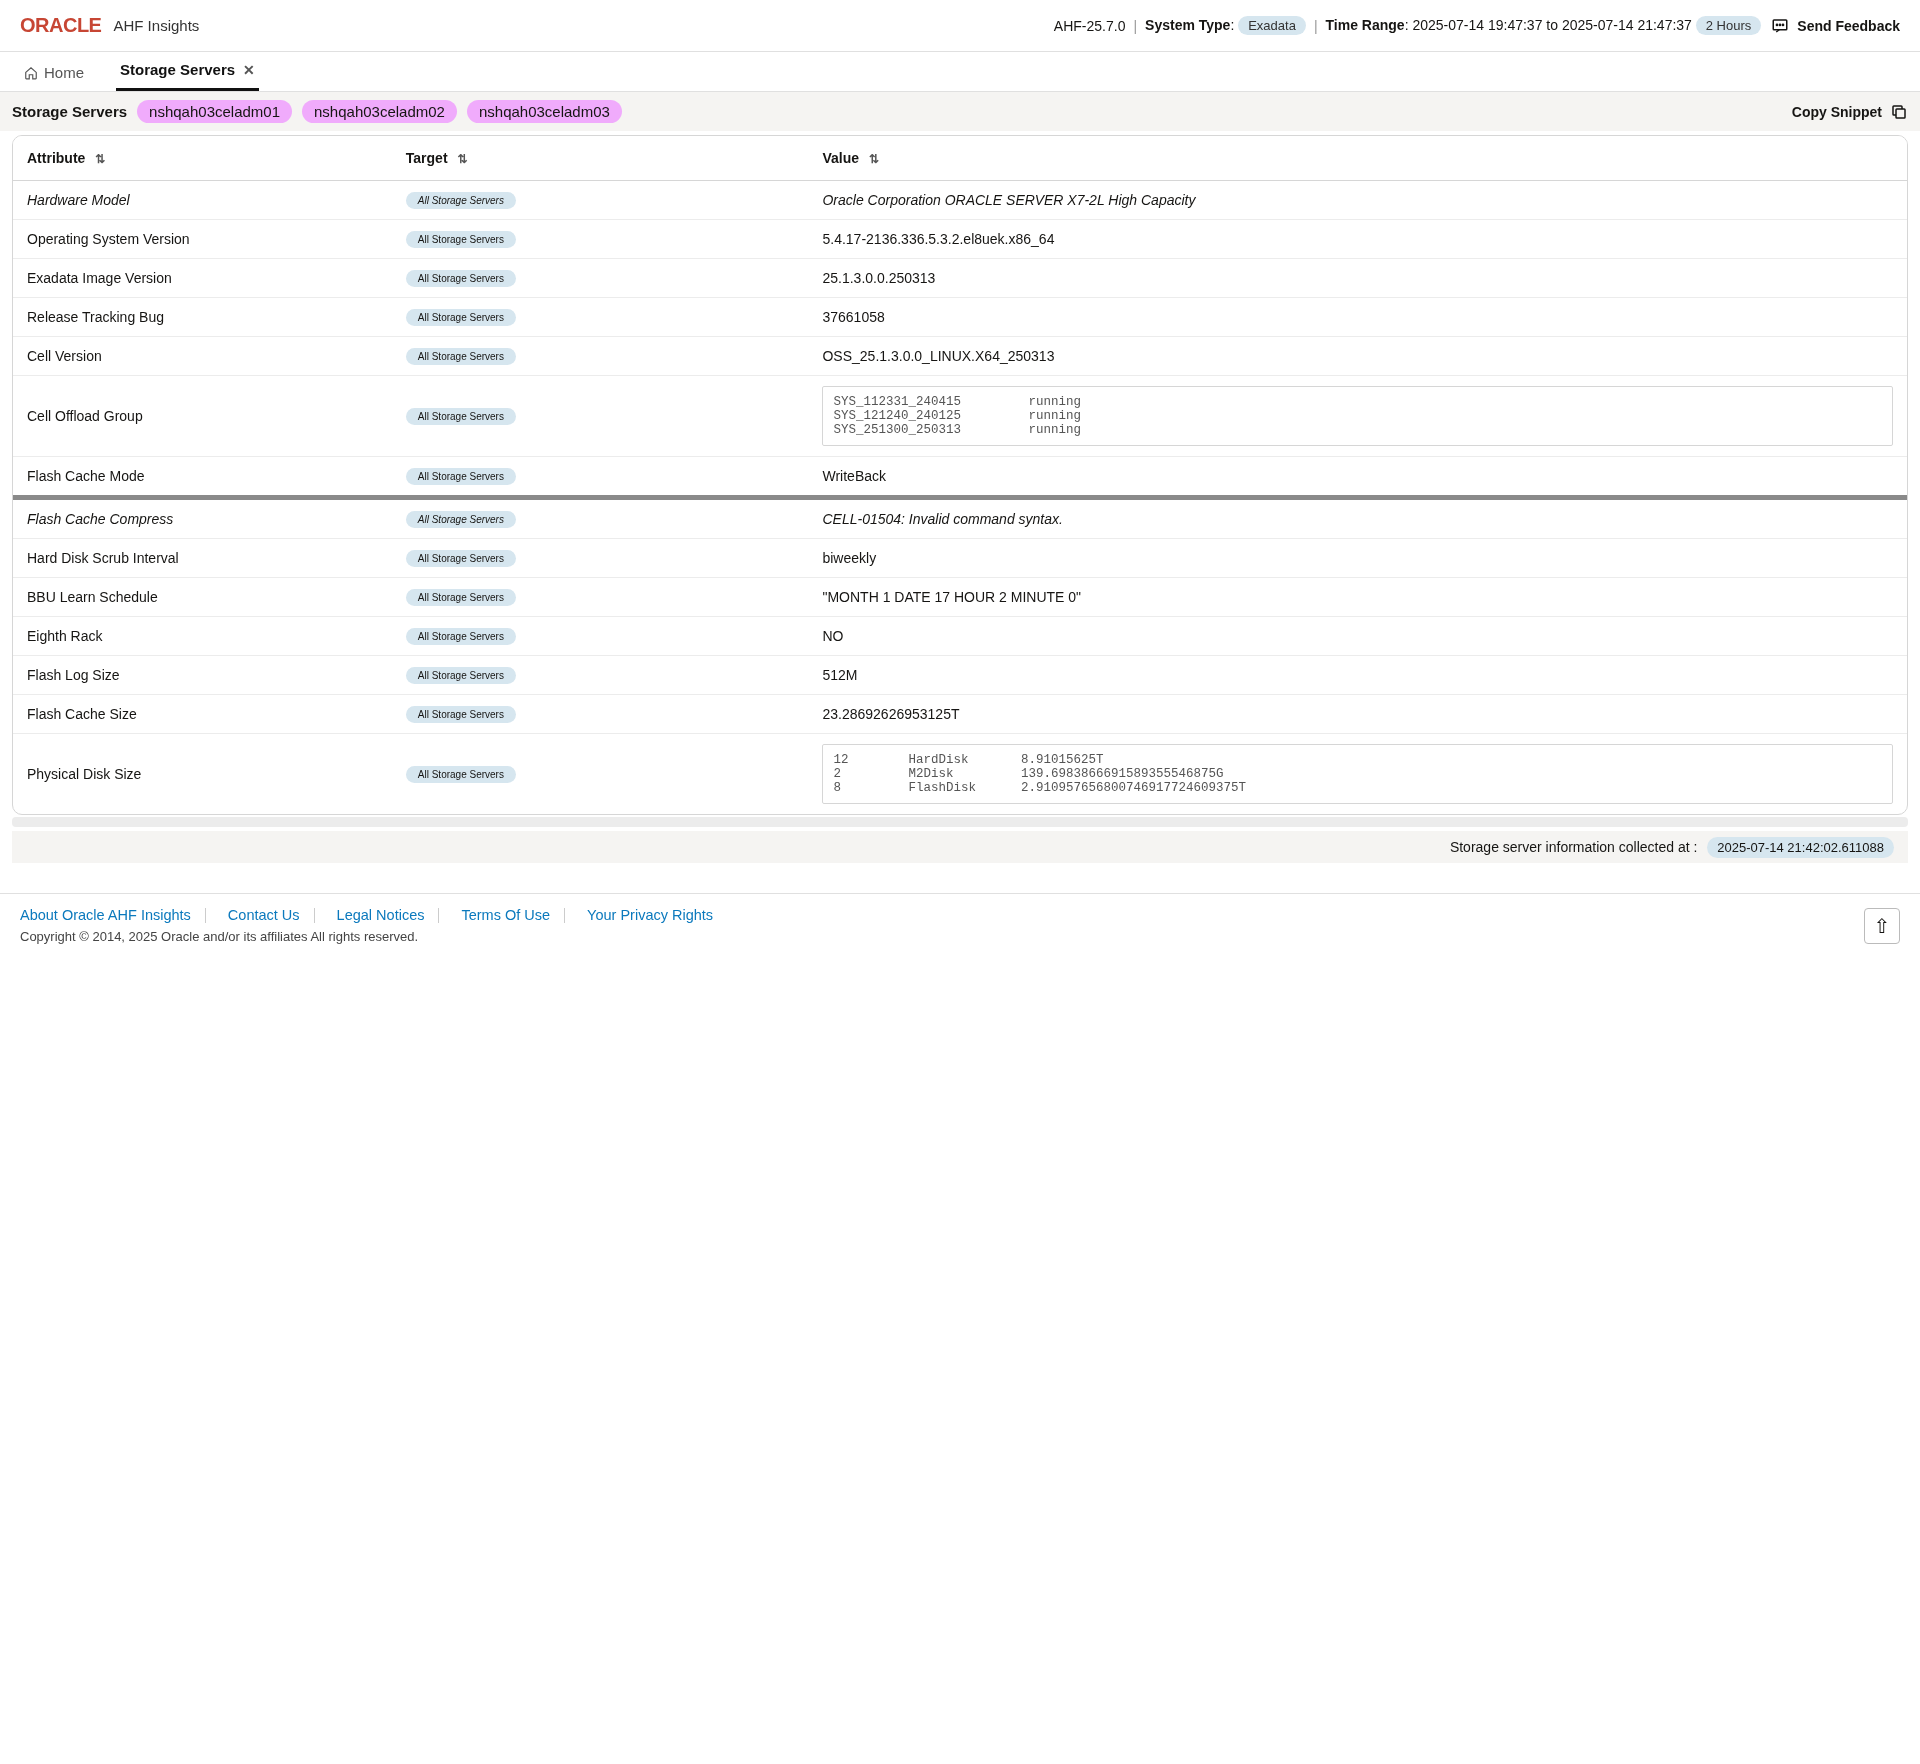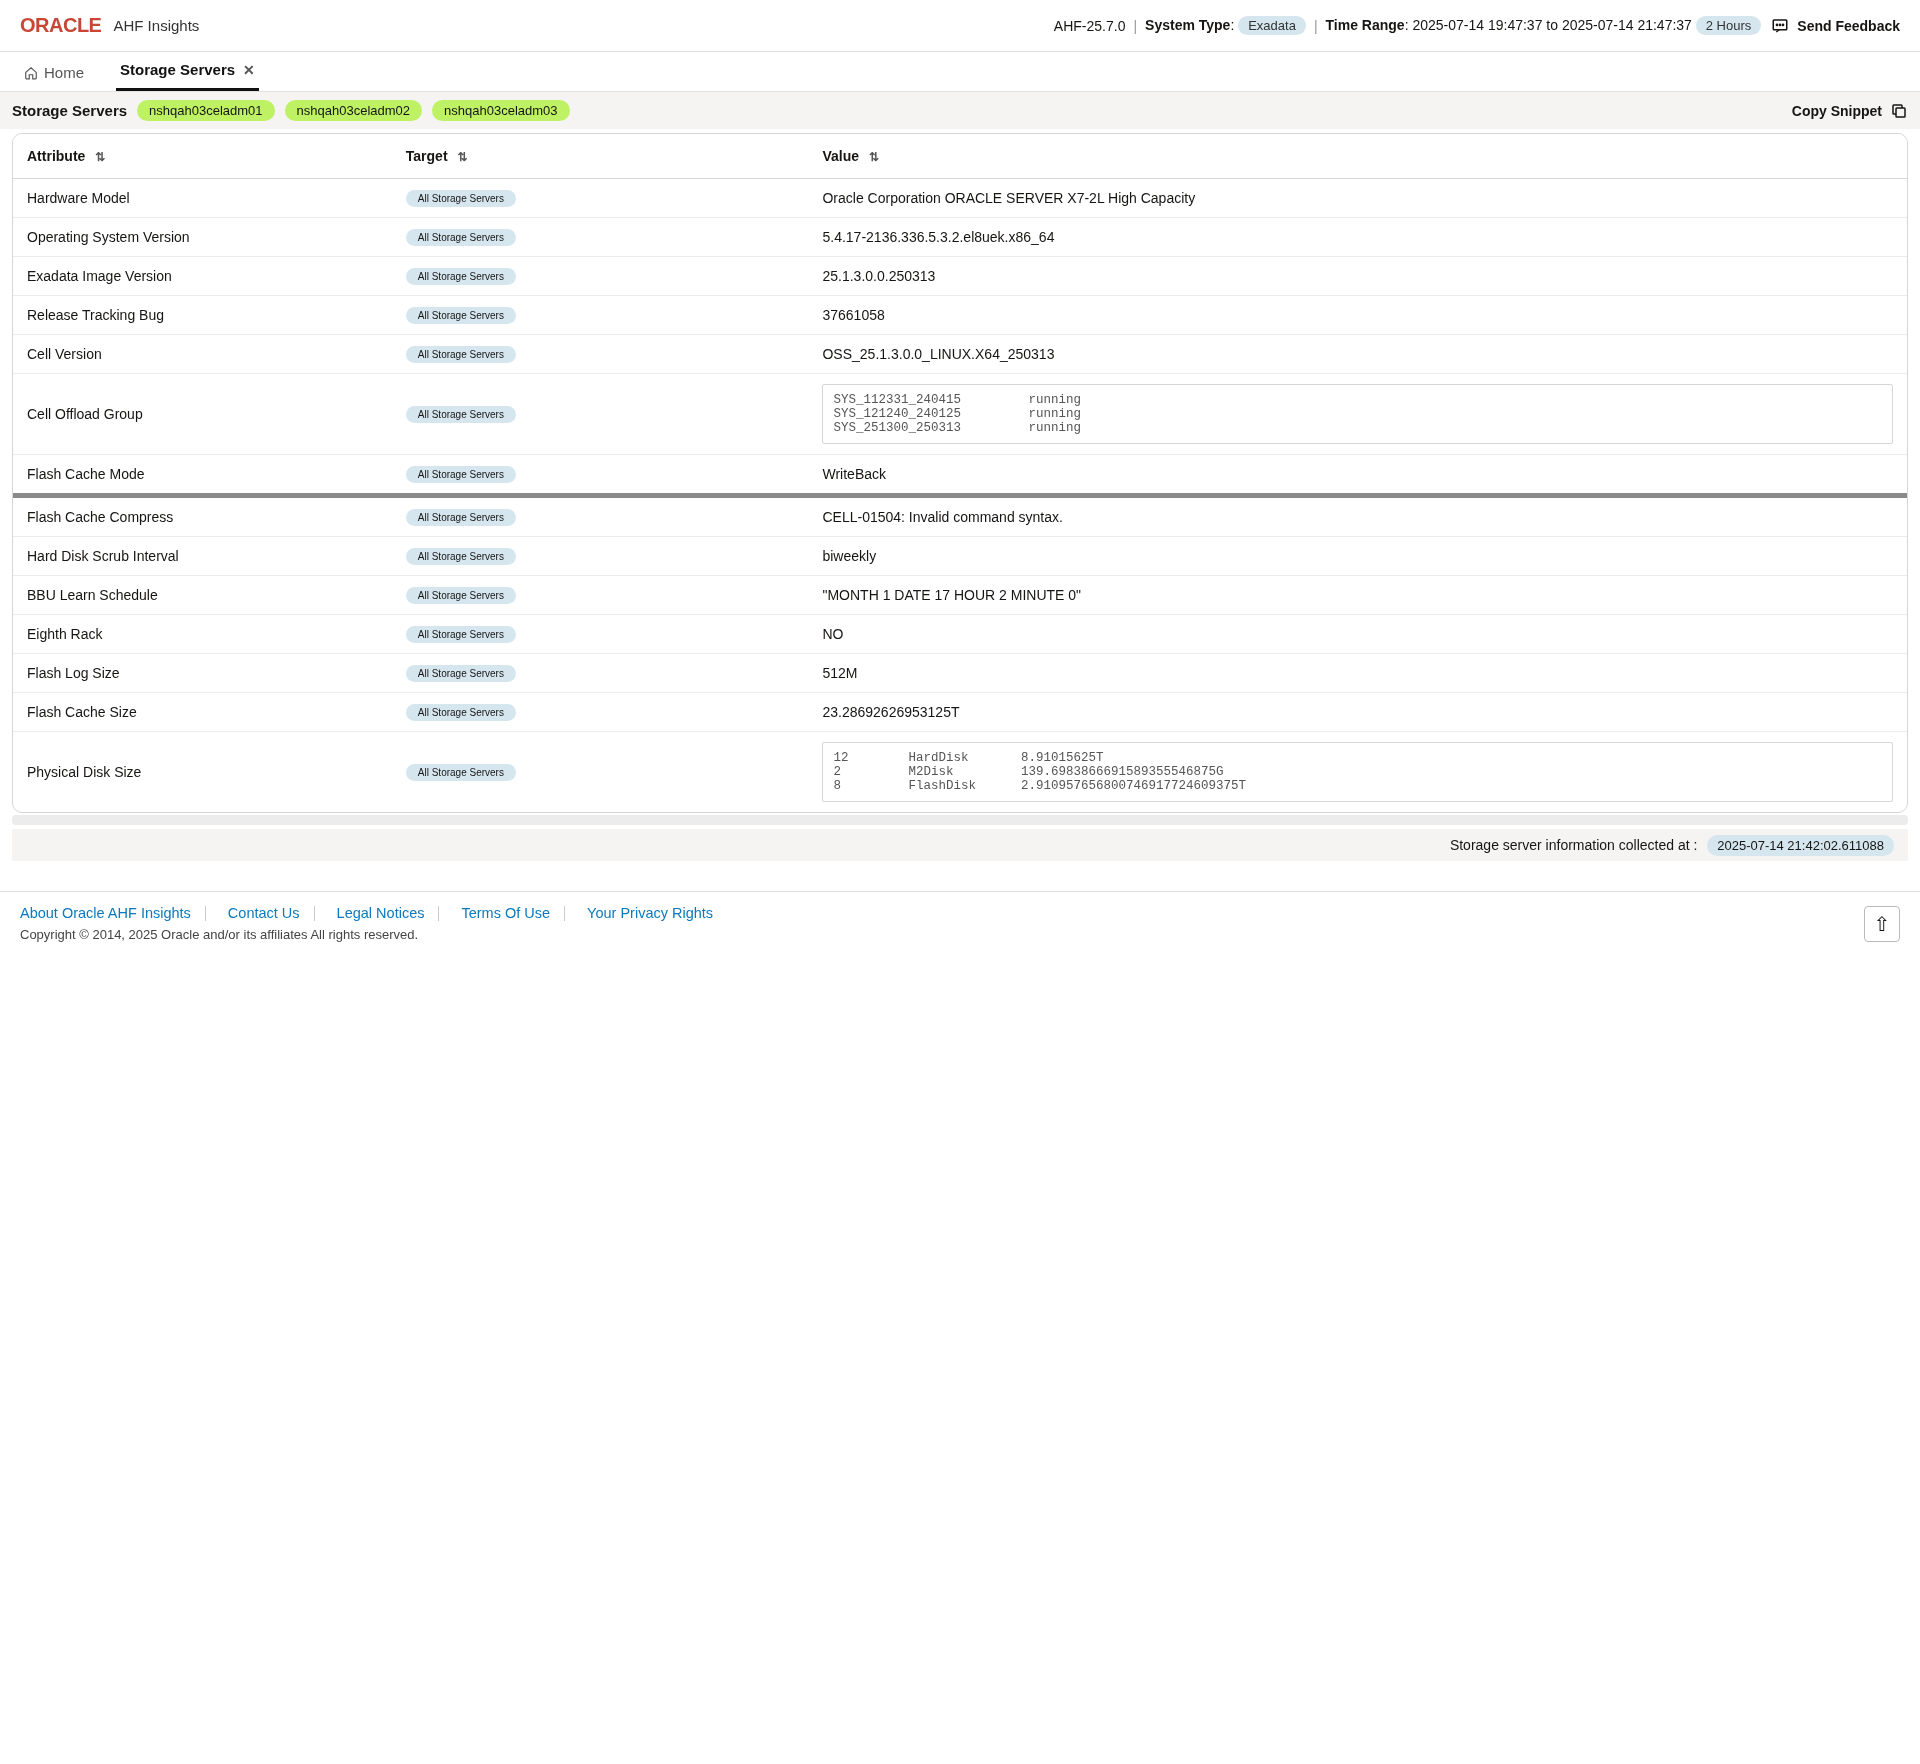--- a/index.html
+++ b/index.html
@@ -63,24 +63,24 @@
   
   .subheader {
     display: flex; align-items: center;
     background: #f5f4f2;
     padding: 8px 12px;
     gap: 10px;
   }
   .subheader h2 { font-size: 15px; font-weight: 700; }
   .sub-spacer { flex: 1; }
   .node-pill {
-    background: #bef264;
+    background: #f0abfc;
     border-radius: 12px;
     padding: 3px 12px;
-    font-size: 13px;
+    font-size: 15px;
     cursor: pointer;
   }
   .copy-snippet { display: flex; align-items: center; gap: 8px; font-weight: 600; font-size: 14px; cursor: pointer; margin-left: 20px; }
   .copy-icon { width: 18px; height: 18px; }
   
   .table-wrap {
     margin: 4px 12px 0;
     border: 1px solid #d6d6d6;
     border-radius: 10px;
     overflow-x: auto;
@@ -96,21 +96,21 @@
     background: #fafafa;
     background: #fff;
   }
   .sort-icon { margin-left: 6px; color: #555; font-size: 12px; }
   .data-table tbody td {
     padding: 10px 14px;
     border-top: 1px solid #ececec;
     vertical-align: middle;
     font-size: 14px;
   }
-  .data-table tbody tr:first-child td { border-top: none; }
+  .data-table tbody tr:first-child td { border-top: none; font-style: italic; }
   .col-attr { width: 20%; }
   .col-target { width: 22%; }
   .col-value { width: 58%; }
   .target-pill {
     background: #d6e6ef;
     border-radius: 12px;
     padding: 3px 12px;
     font-size: 10px;
     display: inline-block;
   }

